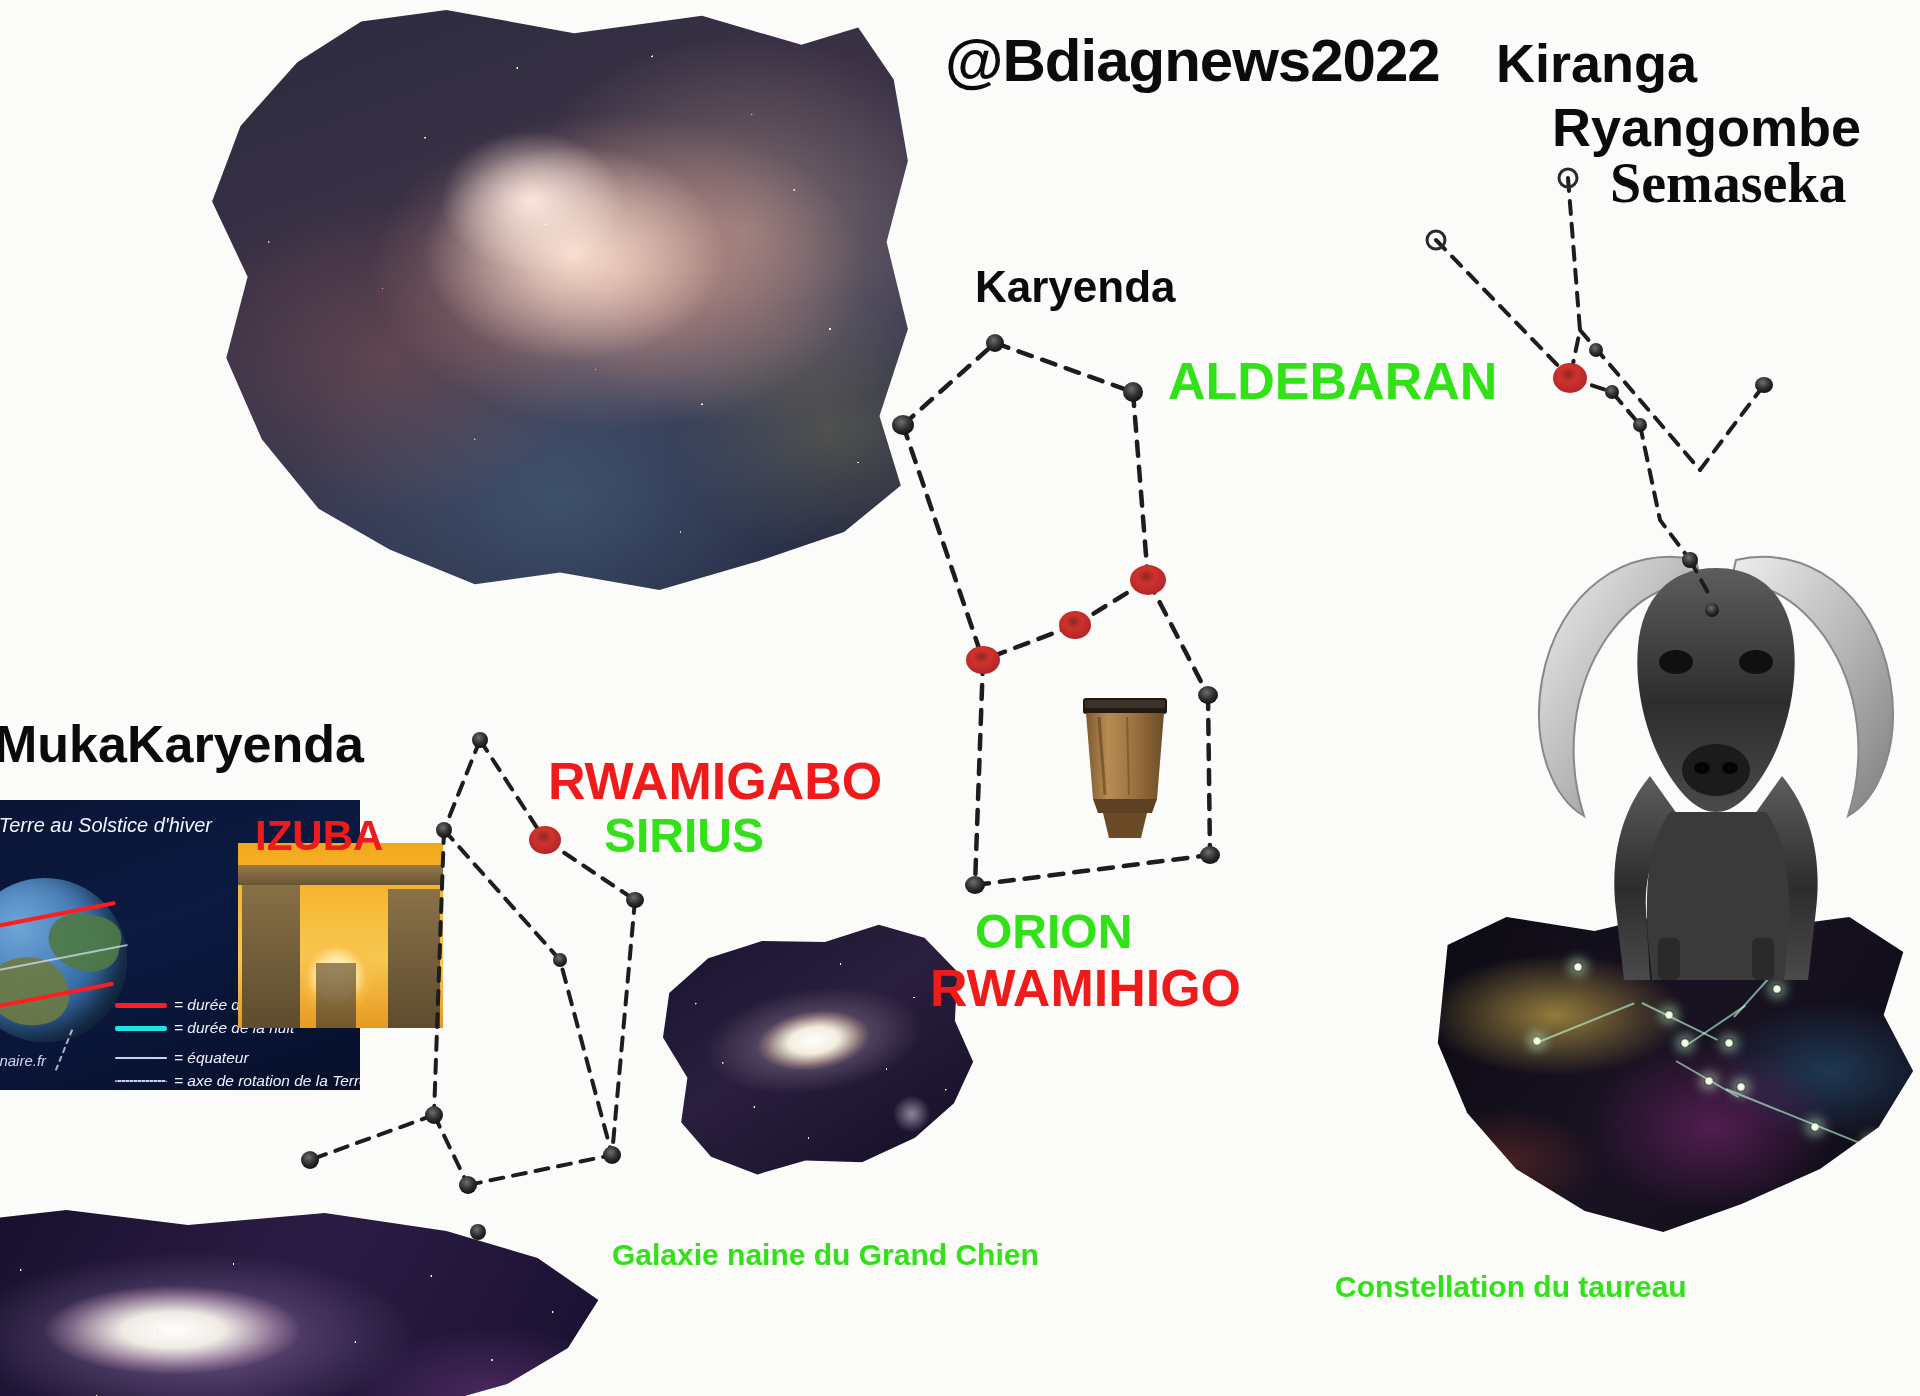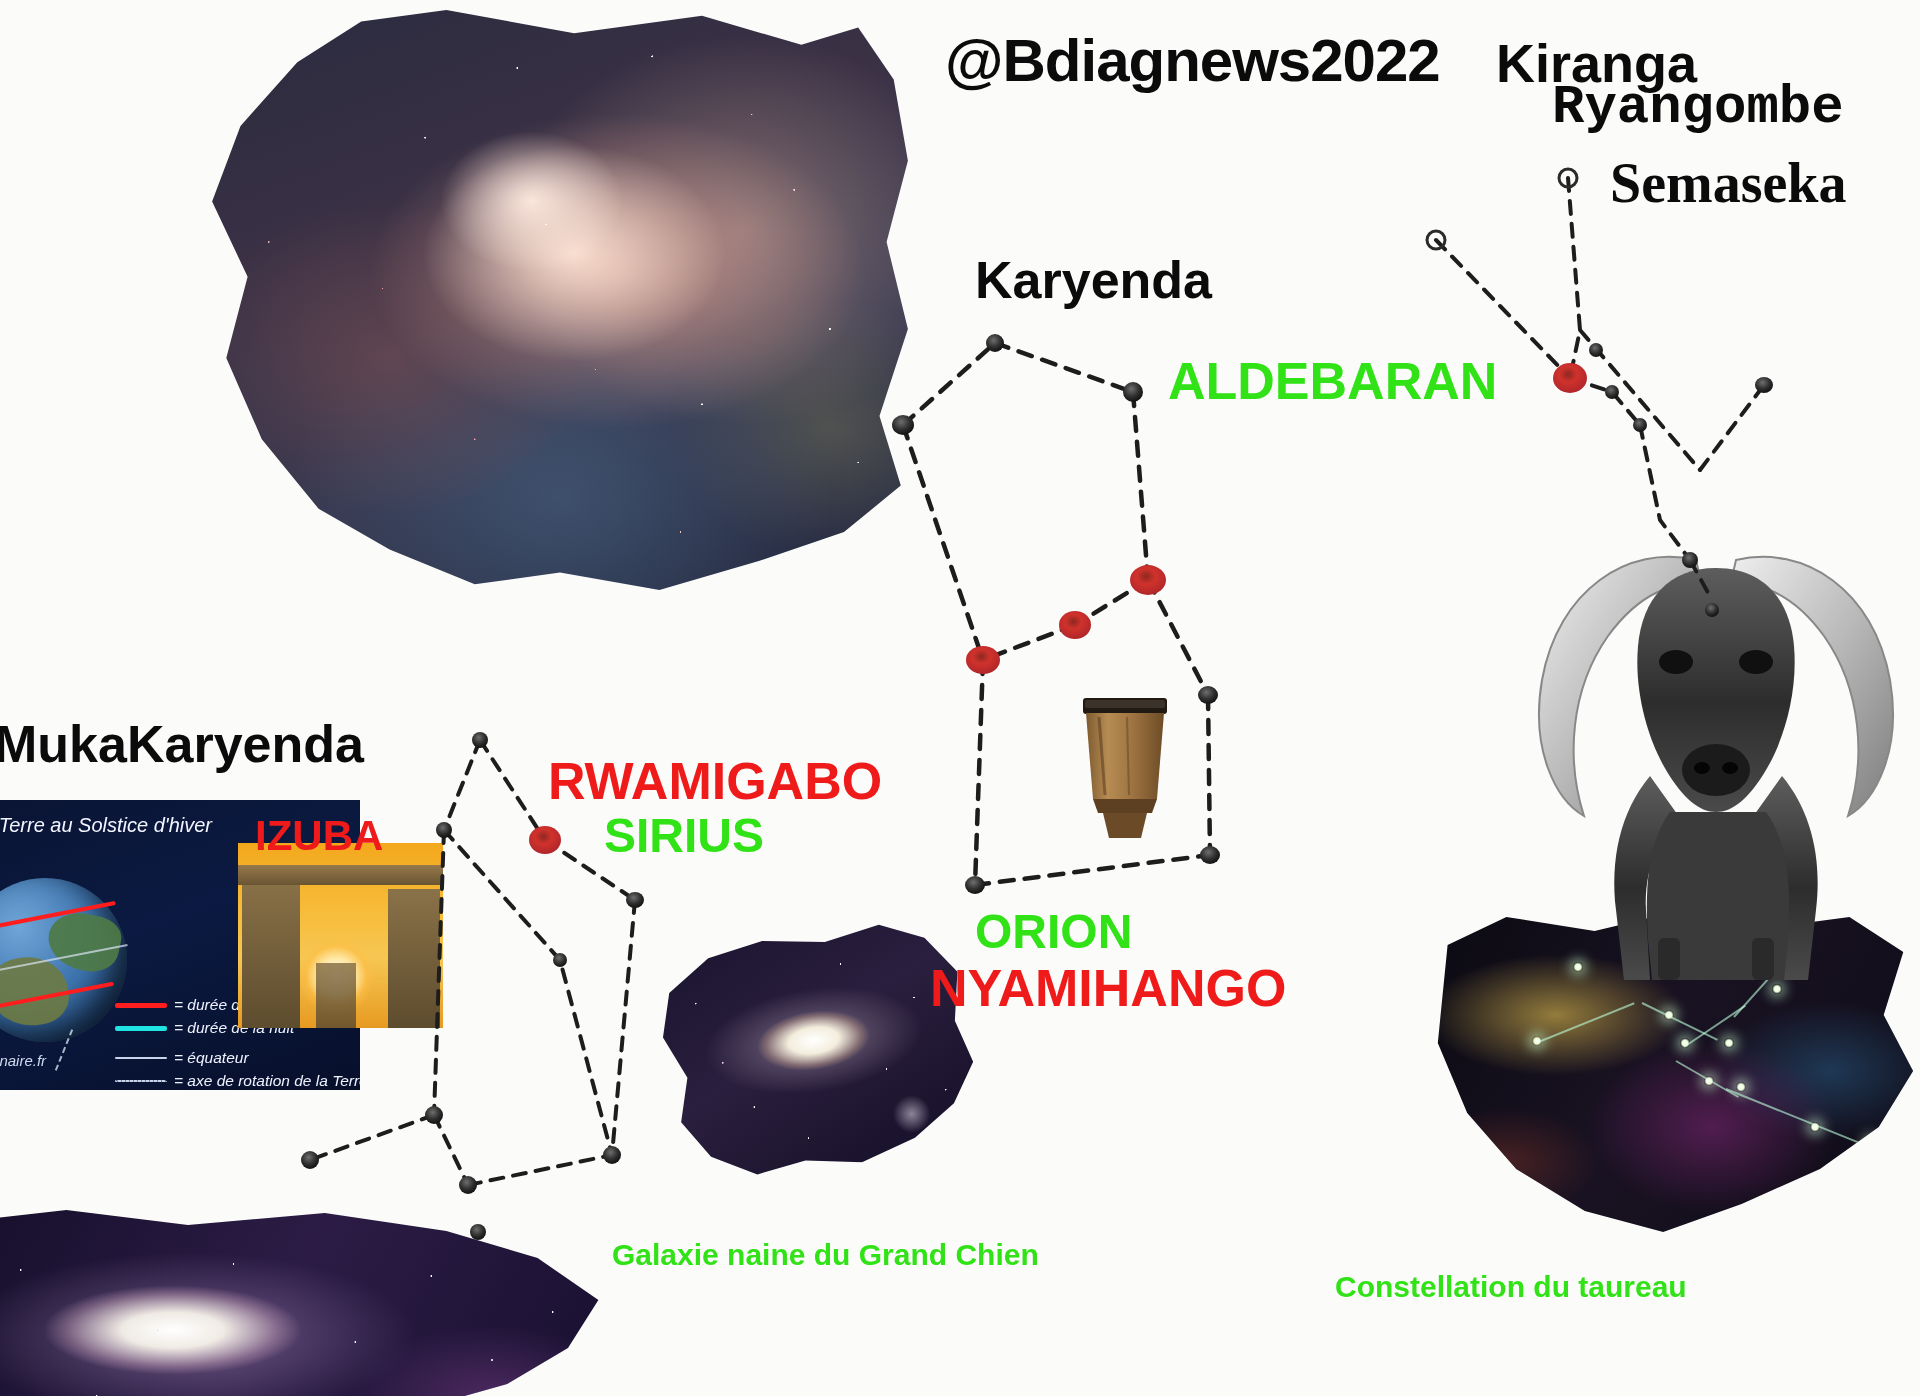--- a/index.html
+++ b/index.html
@@ -12,23 +12,23 @@
 
   
   .lbl{position:absolute;white-space:pre;line-height:1.02;font-weight:bold;}
   .lbl-black{color:#0b0b0b;}
   .lbl-green{color:#31e216;}
   .lbl-red{color:#ef1b1b;}
   .serif{font-family:"Liberation Serif","DejaVu Serif",serif;}
 
   #handle{left:945px;top:30px;font-size:60px;letter-spacing:-1px;}
   #kiranga{left:1496px;top:36px;font-size:54px;text-align:right;}
-  #ryangombe{left:1552px;top:80px;font-size:54px;font-family:Liberation Mono, monospace;}
+  #ryangombe{left:1552px;top:100px;font-size:54px;}
   #semaseka{left:1610px;top:155px;font-size:56px;}
-  #karyenda-title{left:975px;top:254px;font-size:52px;}
+  #karyenda-title{left:975px;top:265px;font-size:44px;}
   #muka{left:-6px;top:718px;font-size:52px;}
   #aldebaran{left:1168px;top:355px;font-size:52px;letter-spacing:0px;}
   #rwamihigo{left:1186px;top:405px;font-size:52px;}
   #rwamigabo{left:548px;top:755px;font-size:52px;text-align:center;}
   #sirius{left:604px;top:812px;font-size:48px;}
   #orion{left:975px;top:908px;font-size:48px;}
   #nyamihango{left:930px;top:962px;font-size:52px;}
   #izuba{left:255px;top:815px;font-size:42px;}
   #soleil{left:200px;top:890px;font-size:56px;}
   #cap-chien{left:612px;top:1240px;font-size:30px;}
@@ -404,20 +404,20 @@
 
   <div class="lbl lbl-black" id="karyenda-title">Karyenda</div>
   <div class="lbl lbl-black" id="muka">MukaKaryenda</div>
 
   <div class="lbl lbl-green" id="aldebaran">ALDEBARAN</div>
 
   <div class="lbl lbl-red" id="rwamigabo">RWAMIGABO</div>
   <div class="lbl lbl-green" id="sirius">SIRIUS</div>
 
   <div class="lbl lbl-green" id="orion">ORION</div>
-  <div class="lbl lbl-red" id="nyamihango">NYAMIHANGO</div>
+  <div class="lbl lbl-red" id="nyamihango">RWAMIHIGO</div>
 
   <div class="lbl lbl-red" id="izuba">IZUBA</div>
 
   <div class="lbl lbl-green" id="cap-chien">Galaxie naine du Grand Chien</div>
   <div class="lbl lbl-green" id="cap-taureau">Constellation du taureau</div>
 
 </div>
 
 </body></html>

